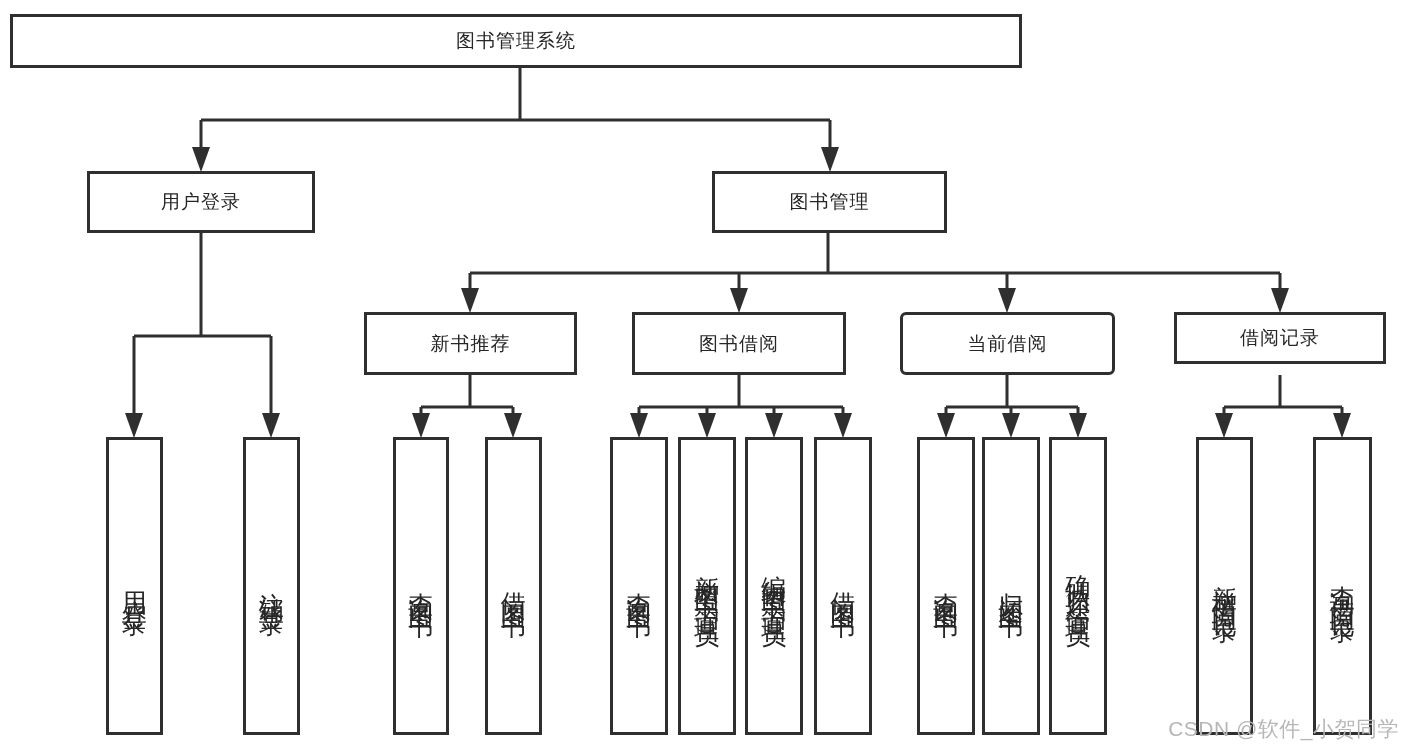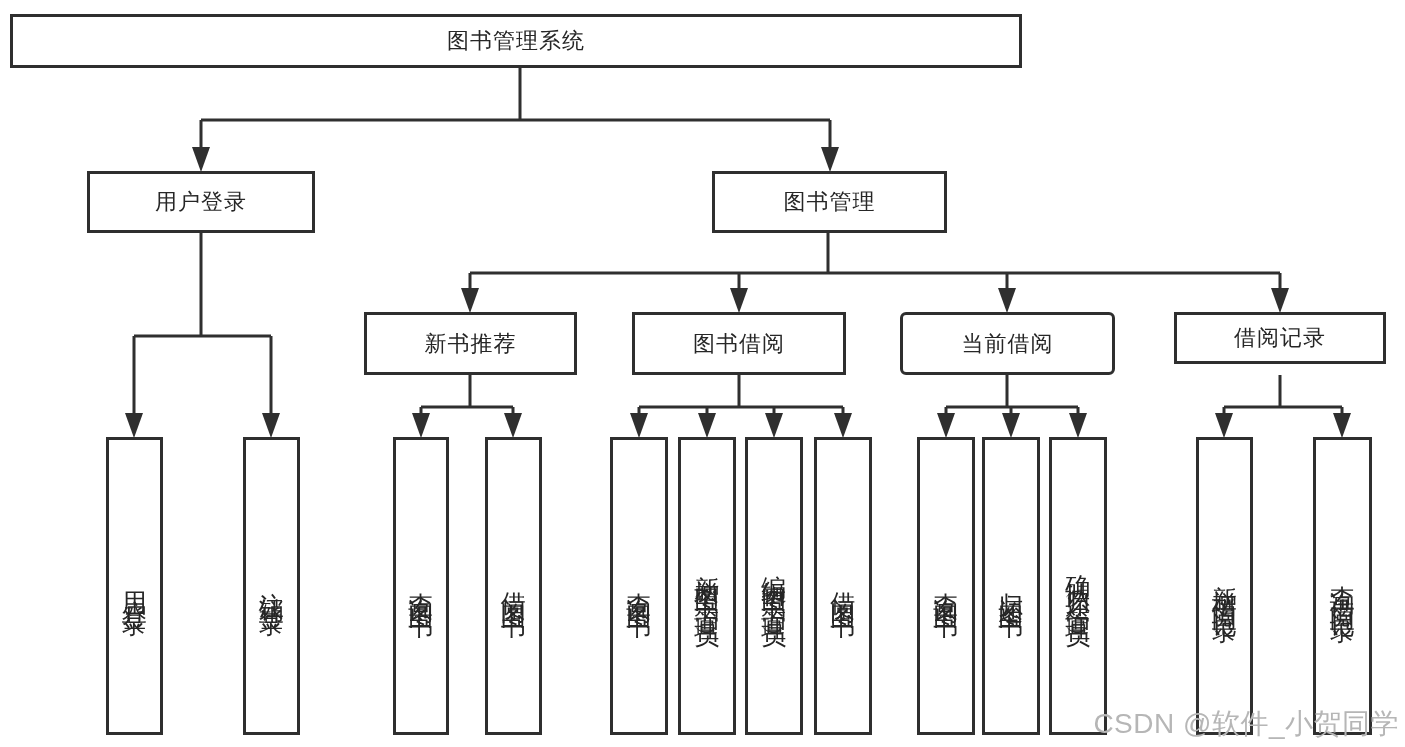--- a/index.html
+++ b/index.html
@@ -30,33 +30,33 @@
     position: absolute;
     box-sizing: border-box;
     background: #ffffff;
     border: 3px solid var(--line, #2f2f2f);
     display: flex;
     align-items: center;
     justify-content: center;
     color: var(--text, #262626);
     z-index: 2;
   }
-  .hbox { font-size: 22px; letter-spacing: 1px; }
+  .hbox { font-size: 19px; letter-spacing: 1px; }
   .vbox span {
     writing-mode: vertical-rl;
     text-orientation: mixed;
     font-size: 25px;
     line-height: 1.05;
     letter-spacing: 7px;
   }
   .watermark {
     position: absolute;
     right: 6px;
     bottom: 4px;
-    font-size: 28px;
+    font-size: 21px;
     color: var(--watermark, #b6b6b6);
     letter-spacing: 0.5px;
     z-index: 3;
     white-space: nowrap;
   }
 </style>
 </head>
 <body>
 
 <div class="stage">

